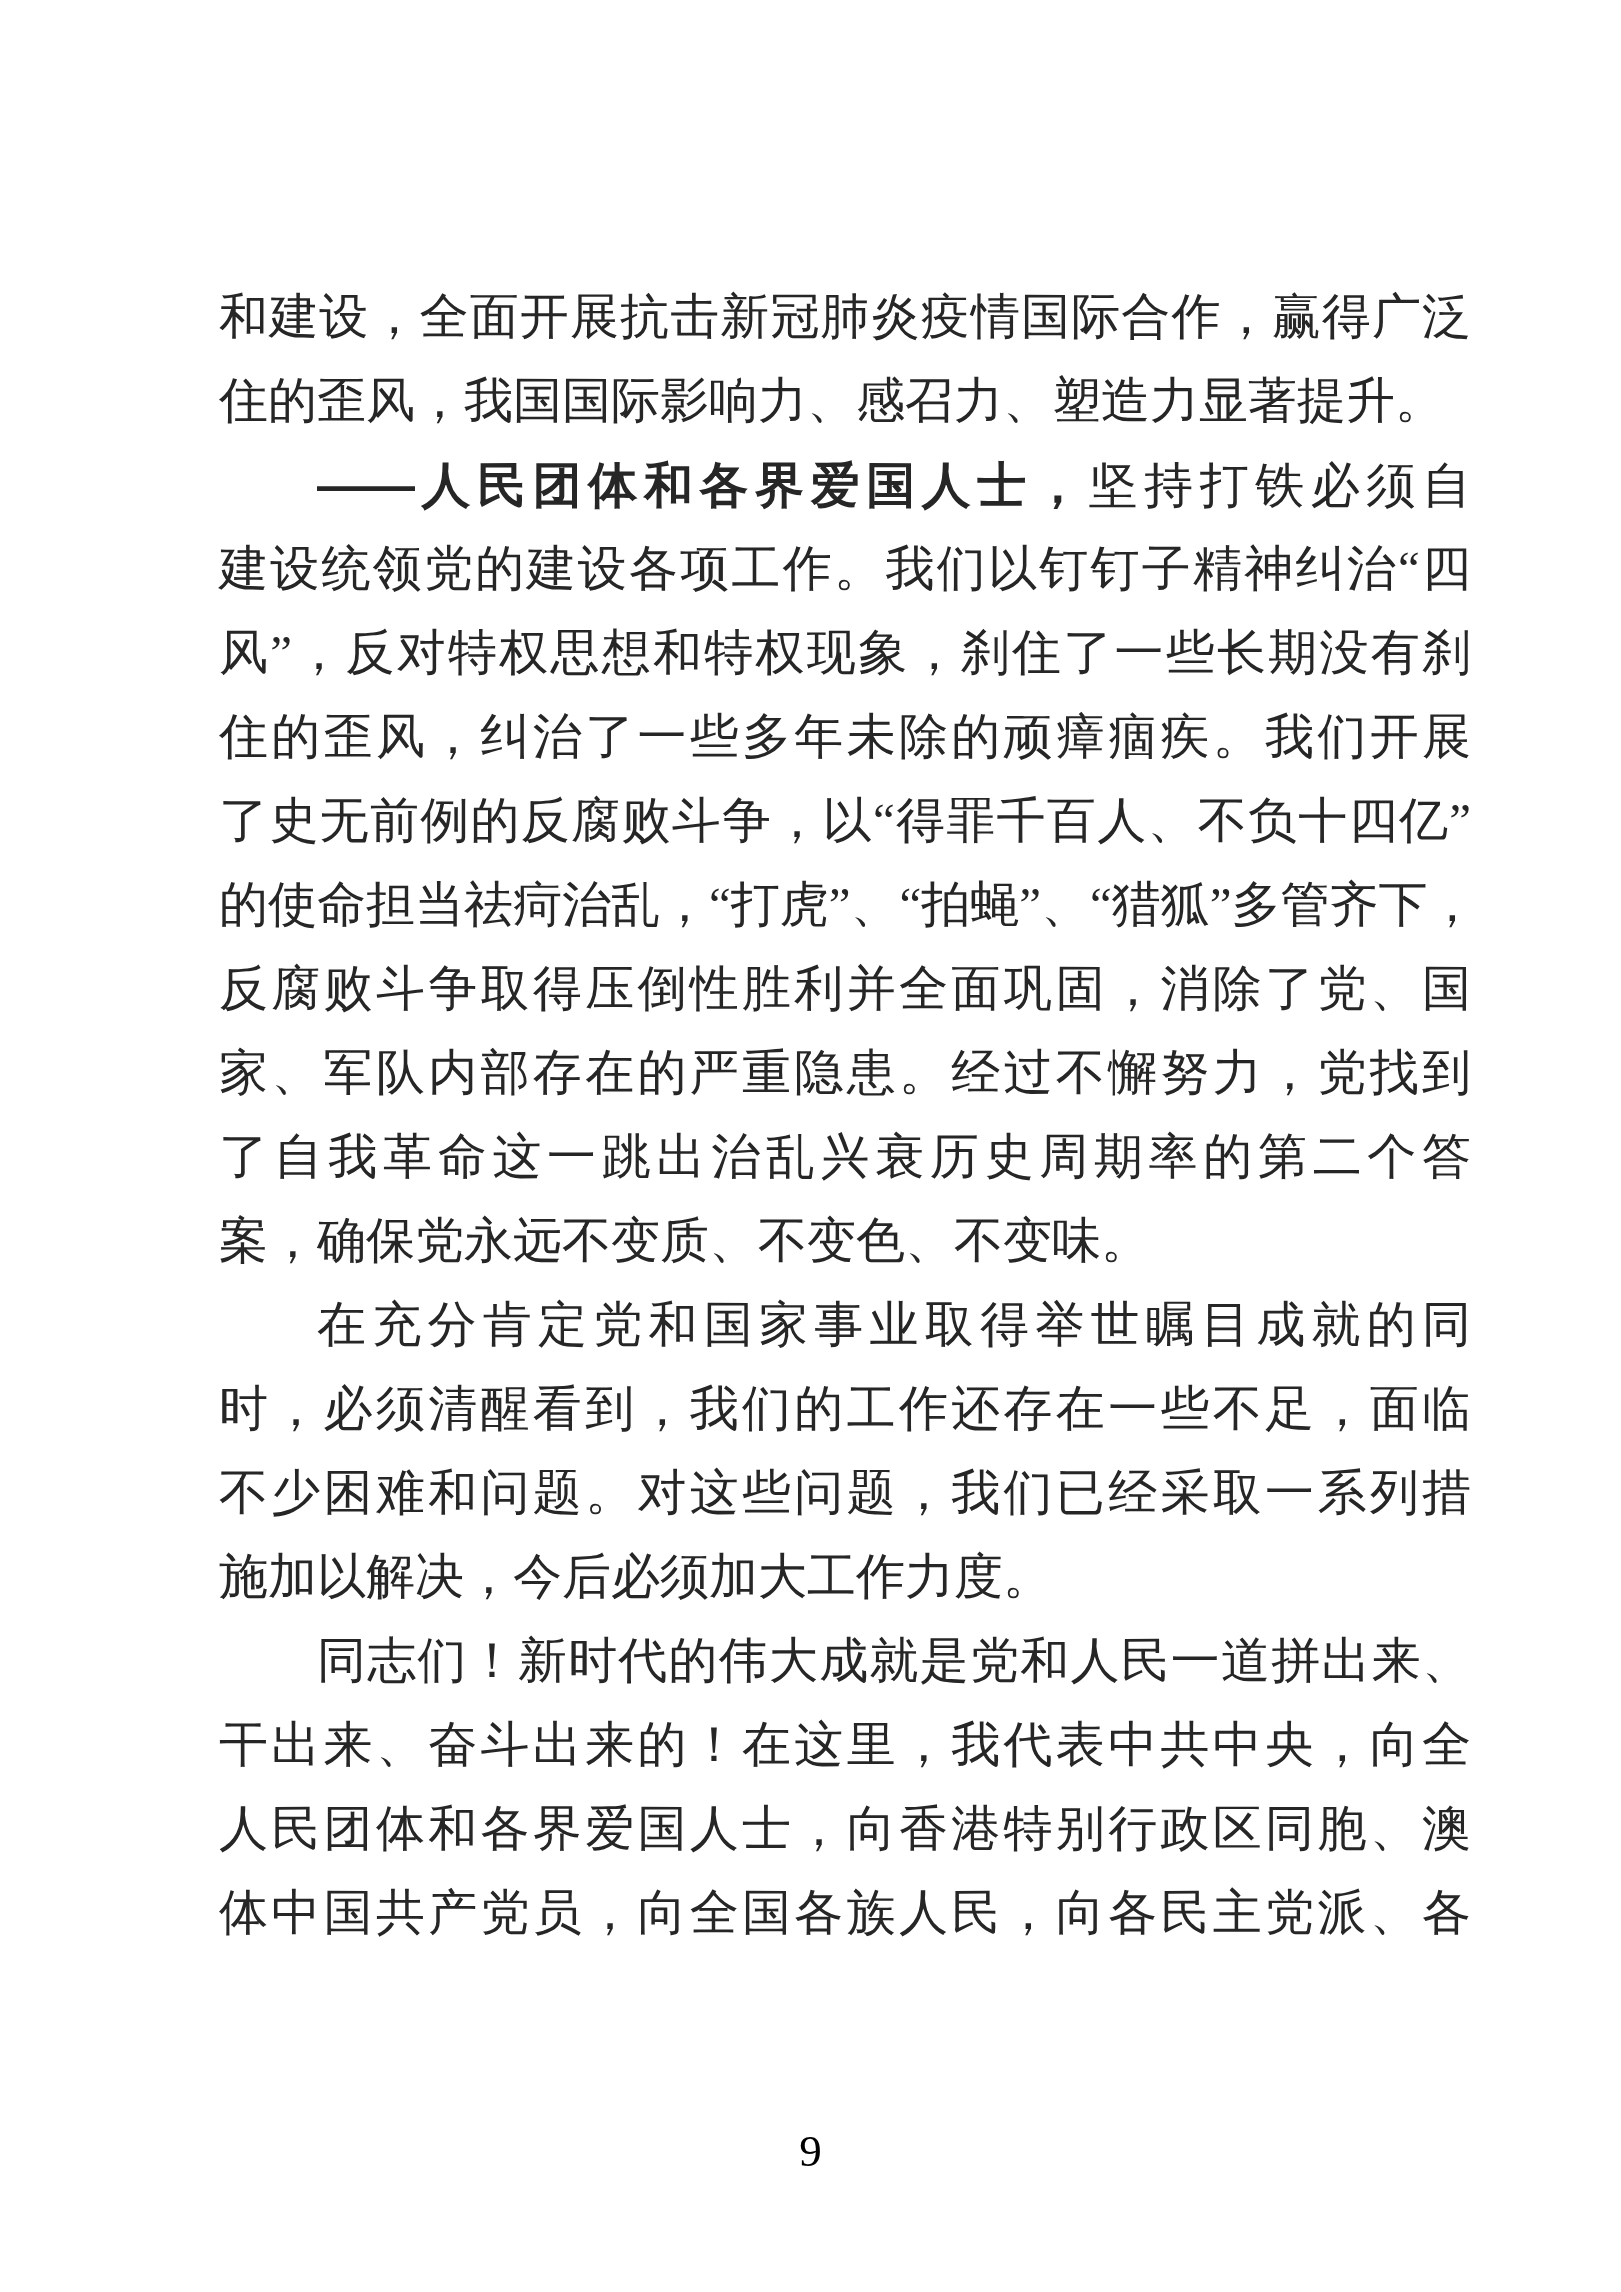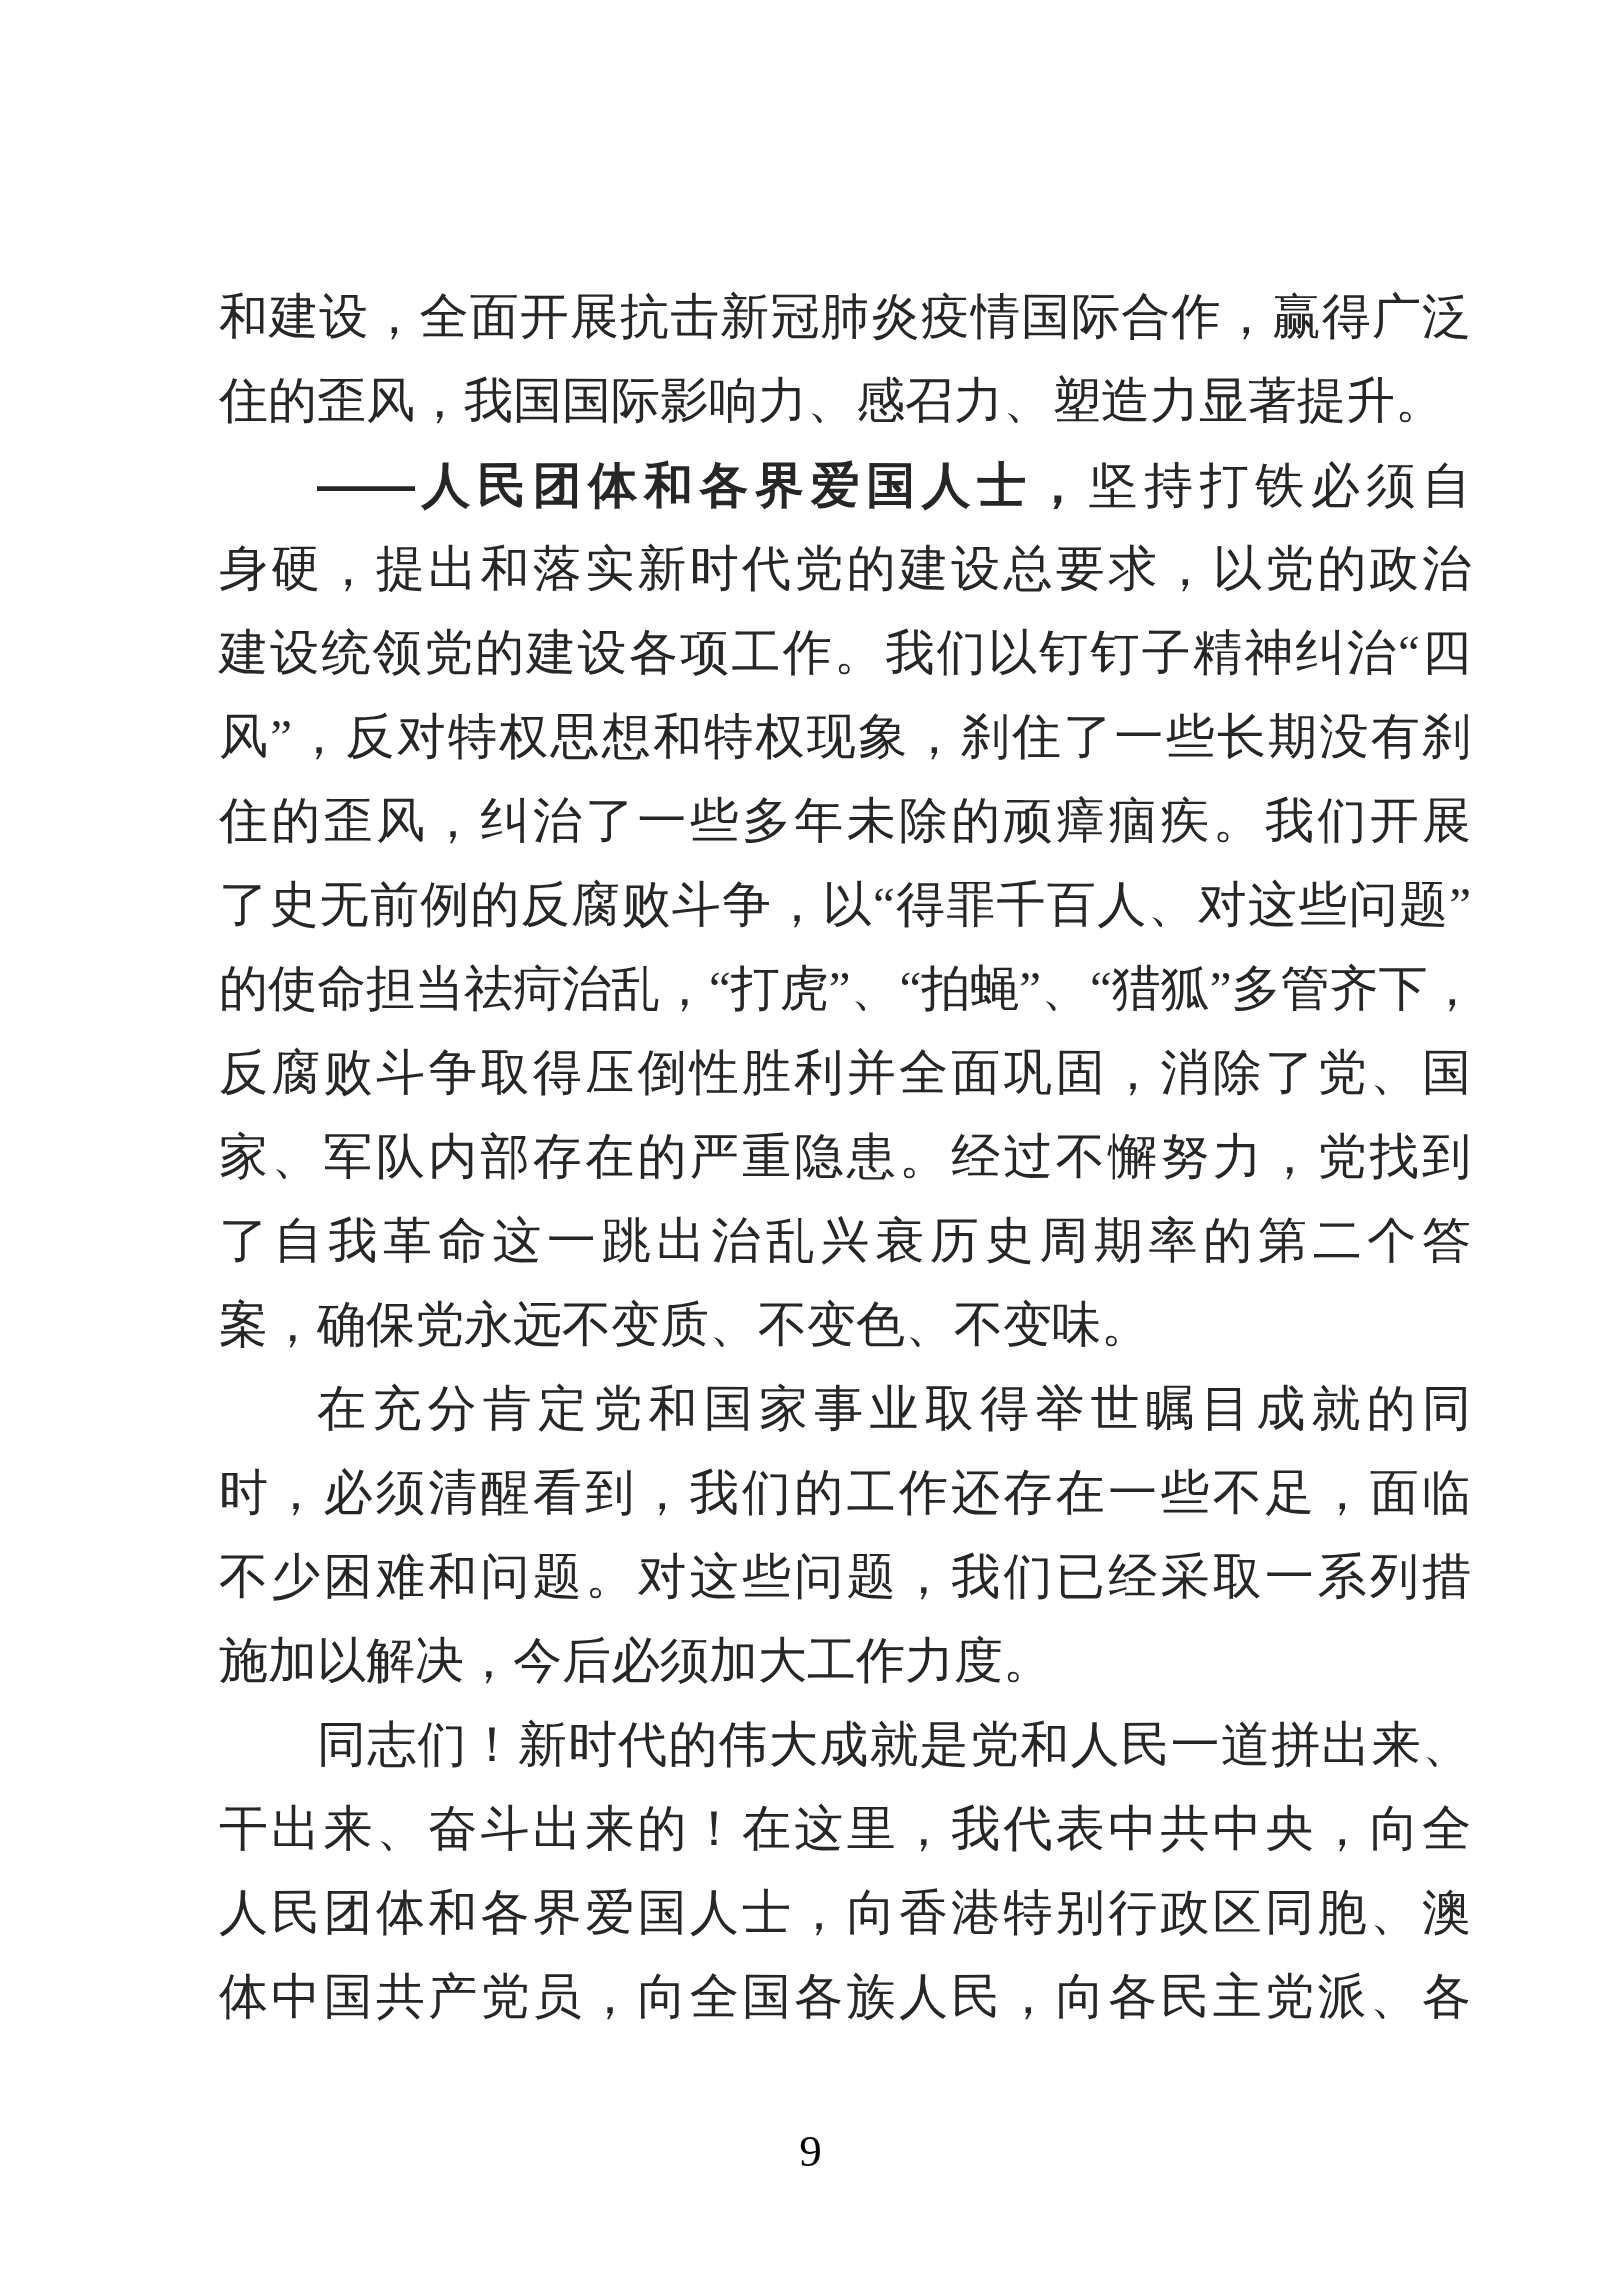--- a/index.html
+++ b/index.html
@@ -54,25 +54,24 @@
   }
 </style>
 </head>
 <body>
 
 <div class="page">
   <div class="text-block">
       <div class="line fill">和建设，全面开展抗击新冠肺炎疫情国际合作，赢得广泛</div>
       <div class="line">住的歪风，我国国际影响力、感召力、塑造力显著提升。</div>
       <div class="line indent fill"><span class="lead">——人民团体和各界爱国人士，</span>坚持打铁必须自</div>
-      <div class="line fill">身硬，提出和落实新时代党的建设总要求，以党的政治</div>
       <div class="line fill">建设统领党的建设各项工作。我们以钉钉子精神纠治“四</div>
       <div class="line fill">风”，反对特权思想和特权现象，刹住了一些长期没有刹</div>
       <div class="line fill">住的歪风，纠治了一些多年未除的顽瘴痼疾。我们开展</div>
-      <div class="line fill">了史无前例的反腐败斗争，以“得罪千百人、对这些问题”</div>
+      <div class="line fill">了史无前例的反腐败斗争，以“得罪千百人、不负十四亿”</div>
       <div class="line fill">的使命担当祛疴治乱，“打虎”、“拍蝇”、“猎狐”多管齐下，</div>
       <div class="line fill">反腐败斗争取得压倒性胜利并全面巩固，消除了党、国</div>
       <div class="line fill">家、军队内部存在的严重隐患。经过不懈努力，党找到</div>
       <div class="line fill">了自我革命这一跳出治乱兴衰历史周期率的第二个答</div>
       <div class="line">案，确保党永远不变质、不变色、不变味。</div>
       <div class="line indent fill">在充分肯定党和国家事业取得举世瞩目成就的同</div>
       <div class="line fill">时，必须清醒看到，我们的工作还存在一些不足，面临</div>
       <div class="line fill">不少困难和问题。对这些问题，我们已经采取一系列措</div>
       <div class="line">施加以解决，今后必须加大工作力度。</div>
       <div class="line indent fill">同志们！新时代的伟大成就是党和人民一道拼出来、</div>

